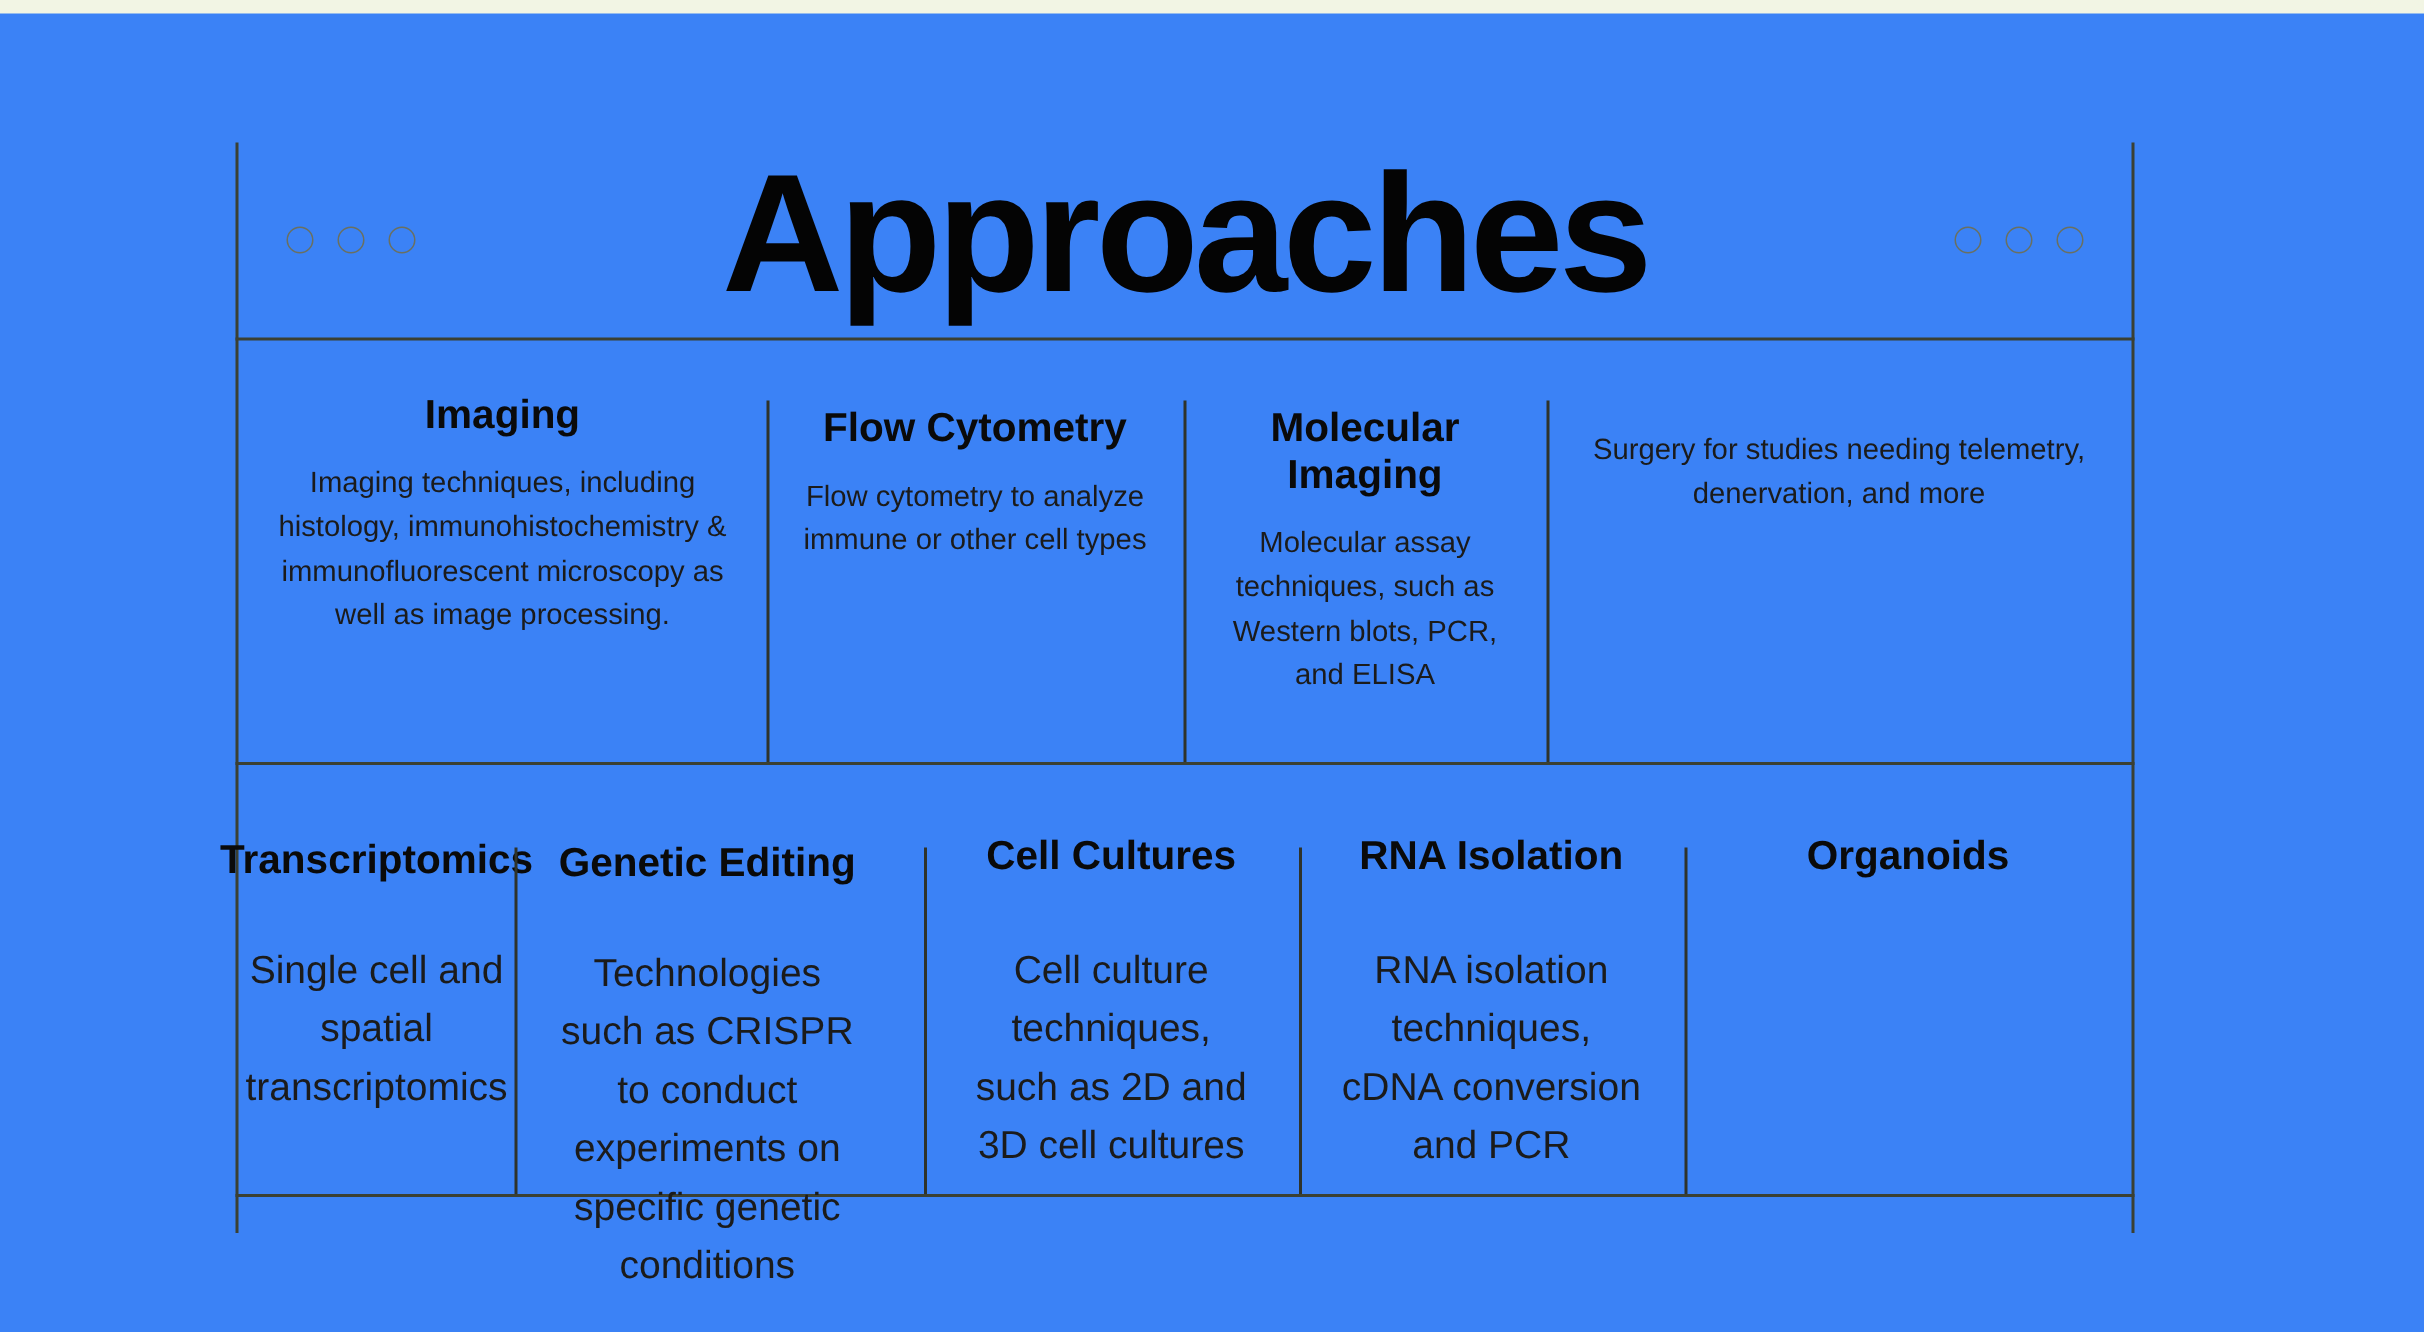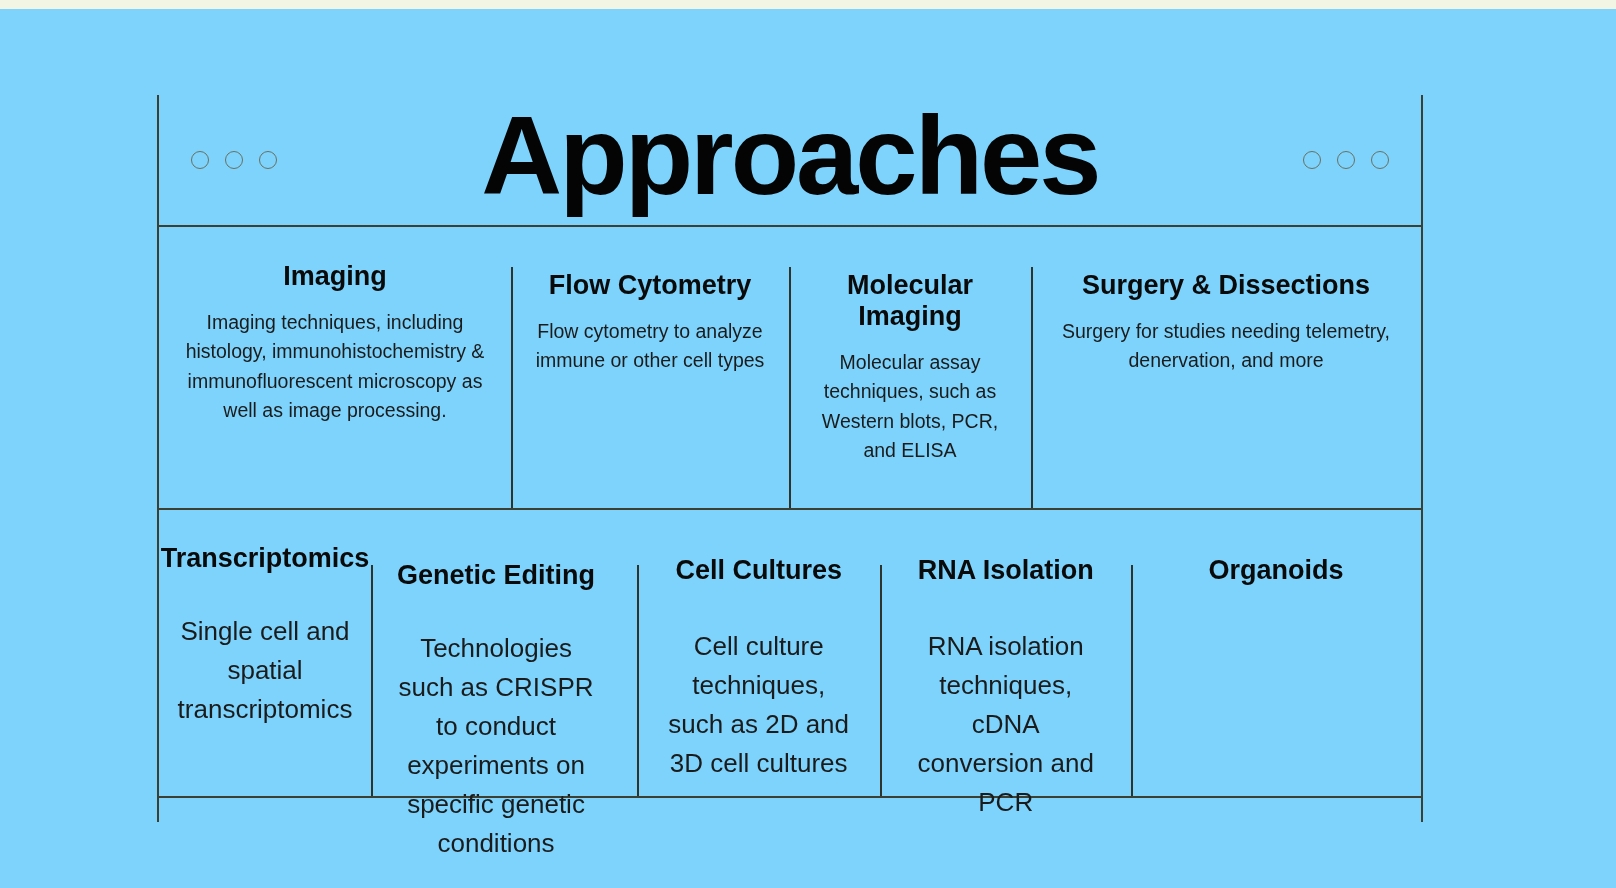--- a/index.html
+++ b/index.html
@@ -6,21 +6,21 @@
   html, body {
     width:1616px; height:888px;
     background:#eef2dc;
     font-family:"Liberation Sans", sans-serif;
     color:#111;
     overflow:hidden;
   }
   #stage {
     position:relative;
     width:1616px; height:888px;
-    background:#7dd3fc;
+    background:#3b82f6;
   }
   
   .top-band {
     position:absolute; left:0; top:0; width:1616px; height:9px;
     background:#f2f5e4;
   }
 
   
   .rule { position:absolute; background:#3b4033; }
   .v-left   { left:157px;  top:95px;  width:2px;  height:727px; }
@@ -82,21 +82,21 @@
   .row-top .card-title { font-size:27px; }
   .row-top .card-desc  { font-size:19.5px; margin-top:16px; }
   .row-top .card0 { width:352px; padding:34px 26px 0; }
   .row-top .card1 { width:278px; padding:43px 24px 0; }
   .row-top .card2 { width:242px; padding:43px 22px 0; }
   .row-top .card3 { width:390px; padding:43px 28px 0; }
 
   
   .row-bottom .card-title { font-size:27px; }
   .row-bottom .card-desc  { font-size:26px; margin-top:38px; }
-  .row-bottom .card0 { width:212px; padding:33px 12px 0;border-radius:27px; }
+  .row-bottom .card0 { width:184px; padding:48px 12px 0;border-radius:27px; }
   .row-bottom .card1 { width:262px; padding:50px 22px 0; }
   .row-bottom .card2 { width:254px; padding:48px 30px 0;margin-left:16px; }
   .row-bottom .card3 { width:262px; padding:48px 28px 0; }
   .row-bottom .card4 { width:304px; padding:48px 24px 0; }
 
   .row-bottom .card2 .card-title,
   .row-bottom .card3 .card-title,
   .row-bottom .card4 .card-title { transform:translateY(-3px); }
 </style>
 </head>
@@ -143,21 +143,20 @@
     </div>
 
     <div class="card card2">
       <div class="divider"></div>
       <div class="card-title">Molecular Imaging</div>
       <div class="card-desc">Molecular assay techniques, such as Western blots, PCR, and ELISA</div>
     </div>
 
     <div class="card card3">
       <div class="divider"></div>
-      <div class="card-title">Surgery &amp; Dissections</div>
       <div class="card-desc">Surgery for studies needing telemetry, denervation, and more</div>
     </div>
 
   </div>
 
   <div class="row row-bottom">
 
     <div class="card card0">
 
       <div class="card-title">Transcriptomics</div>

